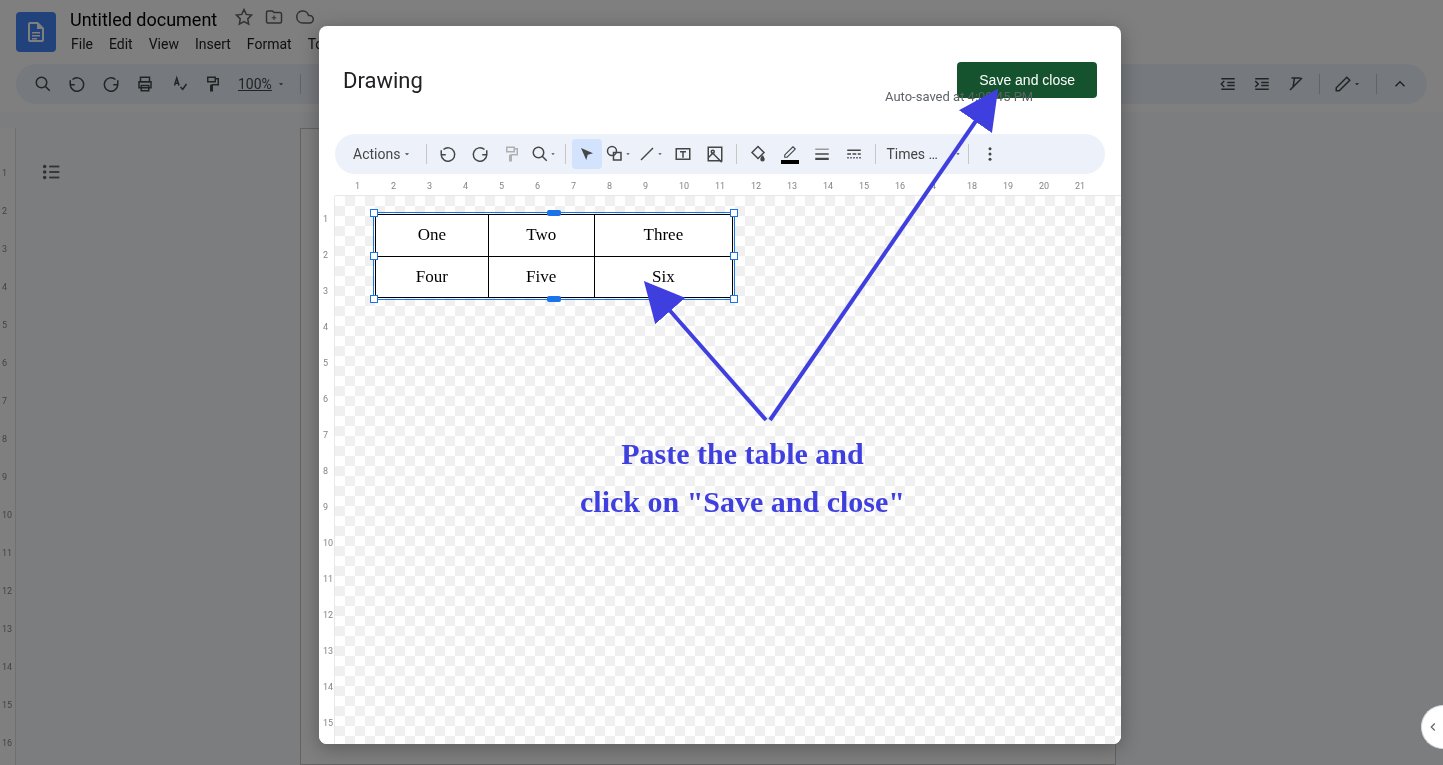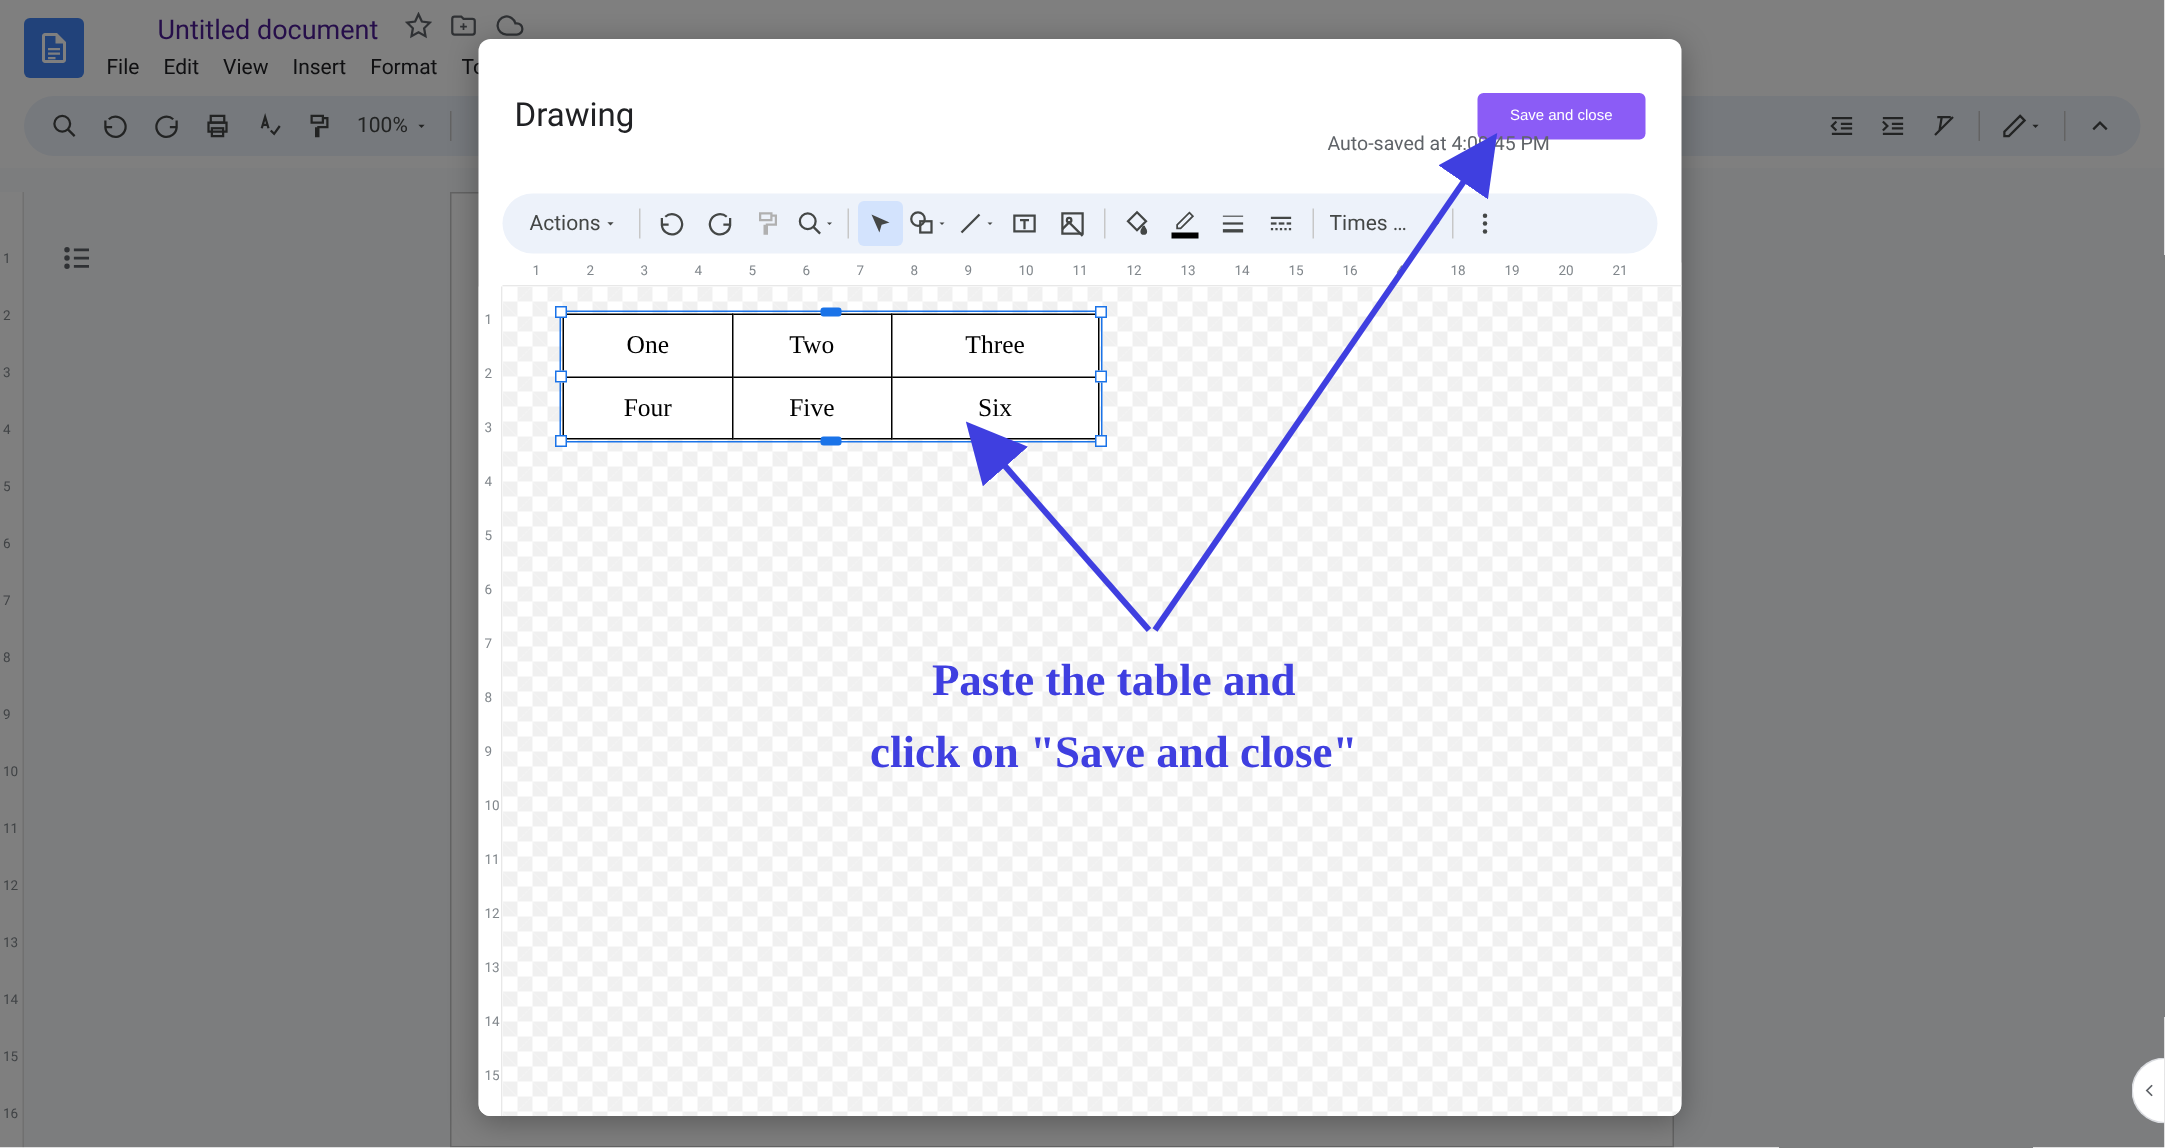--- a/index.html
+++ b/index.html
@@ -4,21 +4,21 @@
 <style>
   * { margin: 0; padding: 0; box-sizing: border-box; }
   html, body { width: 1443px; height: 765px; font-family: "Google Sans", Roboto, Arial, sans-serif; background: #fff; overflow: hidden; position: relative; }
   
   
   .docs-bg { position: absolute; inset: 0; background: #fff; }
   .docs-header { height: 64px; display: flex; align-items: center; padding: 8px 16px; }
   .docs-logo { width: 40px; height: 40px; background: #4285f4; border-radius: 4px; display: flex; align-items: center; justify-content: center; margin-right: 8px; }
   .docs-logo svg { width: 24px; height: 24px; }
   .title-area { flex: 1; }
-  .doc-title { font-size: 18px; color: #4c1d95; padding: 2px 6px; margin-left: 35px; }
+  .doc-title { font-size: 18px; color: #000000; padding: 2px 6px; }
   .title-icons { display: inline-flex; gap: 12px; margin-left: 8px; color: #5f6368; }
   .menubar { display: flex; gap: 2px; margin-top: 2px; font-size: 14px; color: #202124; }
   .menubar span { padding: 4px 7px; border-radius: 4px; }
   .header-right { display: flex; align-items: center; gap: 16px; }
   .share-btn { background: #c2e7ff; color: #001d35; padding: 10px 20px; border-radius: 40px; font-size: 14px; font-weight: 500; display: flex; align-items: center; gap: 8px; }
   .avatar { width: 32px; height: 32px; border-radius: 50%; background: linear-gradient(135deg, #ddd, #bbb); }
   
   .docs-toolbar { height: 40px; margin: 0 16px; background: #edf2fa; border-radius: 24px; display: flex; align-items: center; padding: 0 12px; gap: 4px; color: #444746; font-size: 14px; }
   .tb-item { padding: 6px; display: flex; align-items: center; justify-content: center; }
   .tb-sep { width: 1px; height: 20px; background: #c7c7c7; margin: 0 4px; }
@@ -32,21 +32,21 @@
   .page { position: absolute; left: 300px; top: 16px; width: 816px; bottom: 0; background: #fff; border: 1px solid #c7c7c7; }
   
   
   .dim { position: absolute; inset: 0; background: rgba(0,0,0,0.5); }
   
   
   .modal { position: absolute; left: 319px; top: 26px; width: 802px; height: 718px; background: #fff; border-radius: 8px; box-shadow: 0 4px 20px rgba(0,0,0,0.3); overflow: hidden; display: flex; flex-direction: column; }
   .modal-header { display: flex; align-items: center; padding: 36px 24px 16px; }
   .modal-title { font-size: 22px; color: #202124; }
   .autosave { font-size: 13px; color: #5f6368; margin-left: auto; margin-right: 20px; position: absolute; left: 566px; top: 63px; }
-  .save-btn { background: #8b5cf6; color: #fff; padding: 10px 22px; border-radius: 4px; font-size: 10px; font-weight: 500; border: none; cursor: pointer; margin-left: auto; }
+  .save-btn { background: #14532d; color: #fff; padding: 10px 22px; border-radius: 4px; font-size: 14px; font-weight: 500; border: none; cursor: pointer; margin-left: auto; }
   
   .draw-toolbar { height: 40px; margin: 20px 16px 0; background: #edf2fa; border-radius: 24px; display: flex; align-items: center; padding: 0 10px; gap: 2px; font-size: 14px; color: #444746; }
   .actions-btn { padding: 6px 8px; display: flex; align-items: center; gap: 2px; }
   .dt-btn { width: 30px; height: 30px; display: flex; align-items: center; justify-content: center; border-radius: 4px; }
   .dt-btn.sel { background: #d3e3fd; }
   .dt-sep { width: 1px; height: 20px; background: #c7c7c7; margin: 0 4px; }
   .font-box { padding: 4px 4px; min-width: 70px; white-space: nowrap; overflow: hidden; text-overflow: ellipsis; max-width: 72px; font-size: 14px; }
   
   .canvas-area { flex: 1; position: relative; margin-top: 6px; }
   .h-ruler { height: 16px; margin-left: 16px; background: #fff; position: relative; border-bottom: 1px solid #e8e8e8; font-size: 9px; color: #80868b; }
@@ -159,21 +159,21 @@
         <svg width="18" height="18" viewBox="0 0 24 24" fill="none" stroke="#444746" stroke-width="2">
           <path d="M6 14l3-10 3 10M7 11h4M14 16l3 3 5-7"></path>
         </svg>
       </div>
     <div class="tb-item">
         <svg width="18" height="18" viewBox="0 0 24 24" fill="none" stroke="#444746" stroke-width="2">
           <rect x="5" y="3" width="10" height="6"></rect>
           <path d="M15 5h4v8h-8v8h-2v-8"></path>
         </svg>
       </div>
-    <div class="tb-item" style="gap:4px;">
+    <div class="tb-item" style="gap:4px;text-decoration:underline;">
         <span>100%</span> 
         <svg width="10" height="10" viewBox="0 0 24 24" fill="#444746">
           <path d="M7 10l5 5 5-5z"></path>
         </svg>
       </div>
     <div class="tb-sep"></div>
     <div class="tb-right">
       <div class="tb-item">
           <svg width="18" height="18" viewBox="0 0 24 24" fill="none" stroke="#444746" stroke-width="2">
             <line x1="3" y1="5" x2="21" y2="5"></line>

